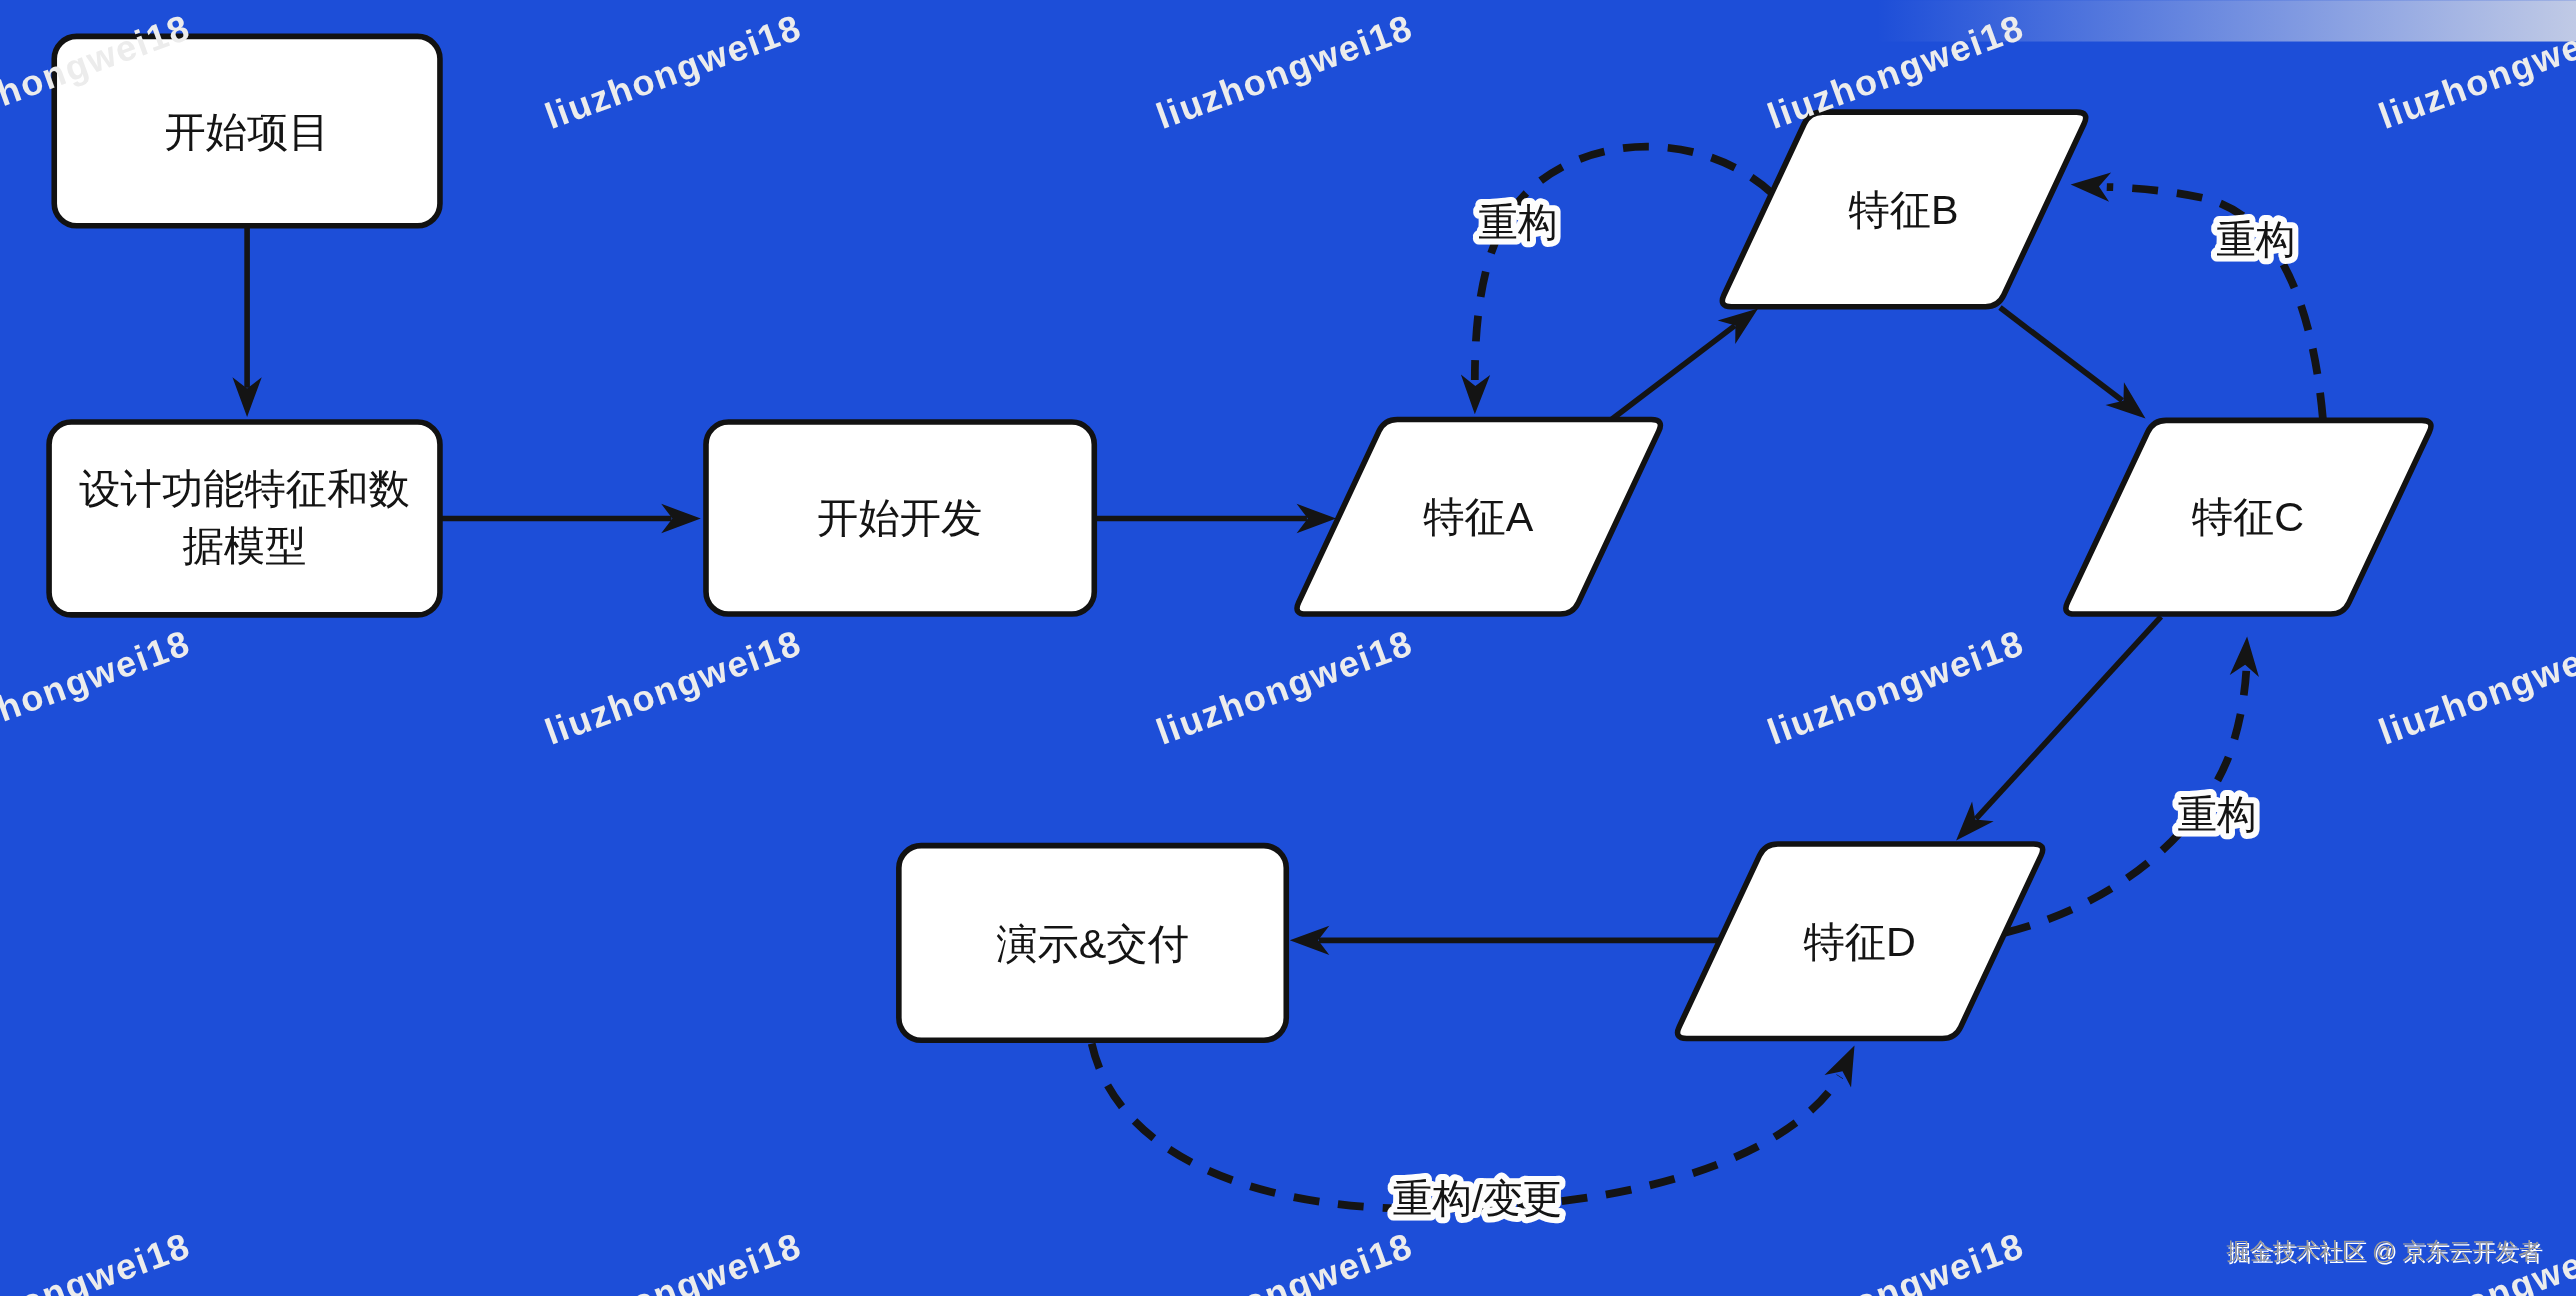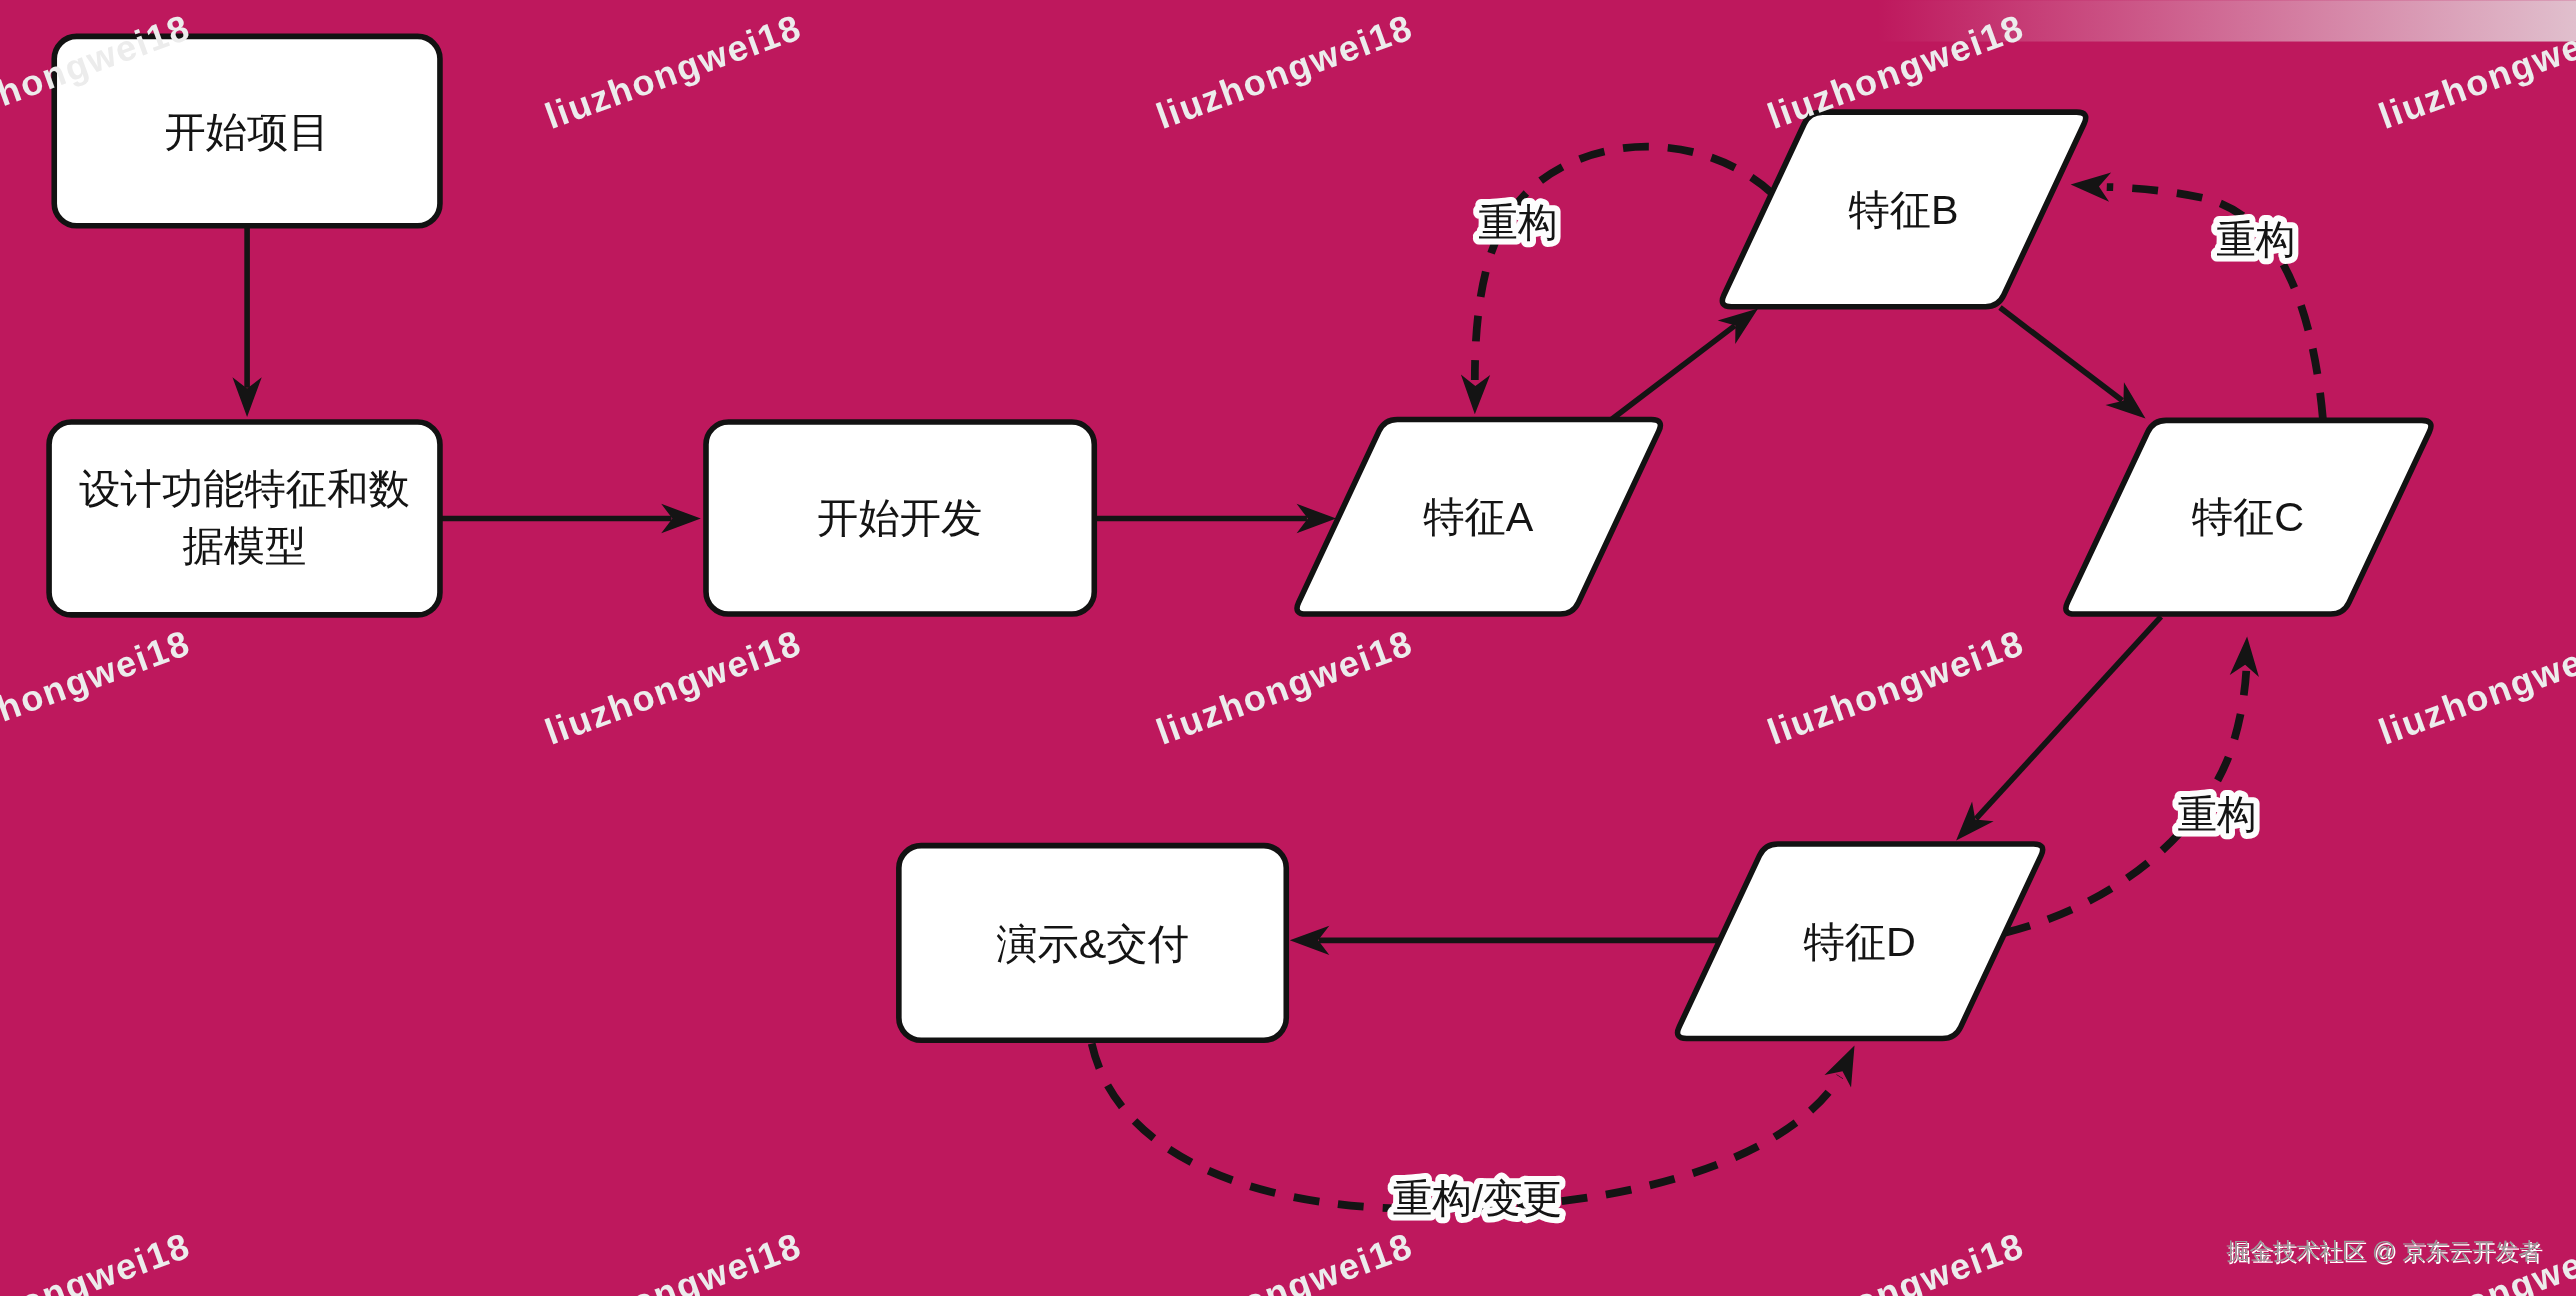--- a/index.html
+++ b/index.html
@@ -5,21 +5,21 @@
   html, body {
     margin: 0;
     padding: 0;
     background: #fdfdfd;
     overflow: hidden;
   }
   .stage {
     position: relative;
     width: 2576px;
     height: 1297px;
-    background: #be185d;
+    background: #1d4ed8;
     font-family: "Liberation Sans", sans-serif;
   }
   svg { display: block; }
   .node-shape {
     fill: #ffffff;
     stroke: #121212;
     stroke-width: 6.5;
   }
   .edge {
     fill: none;

